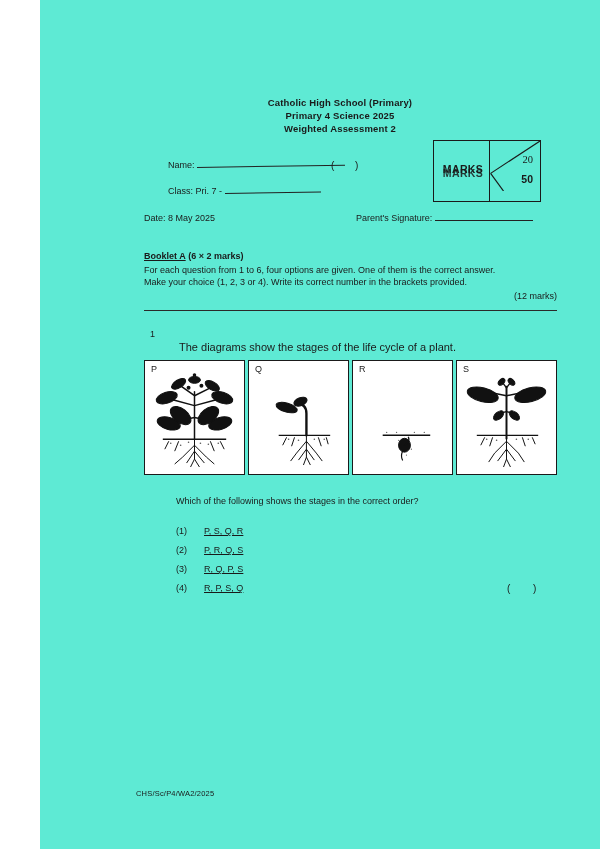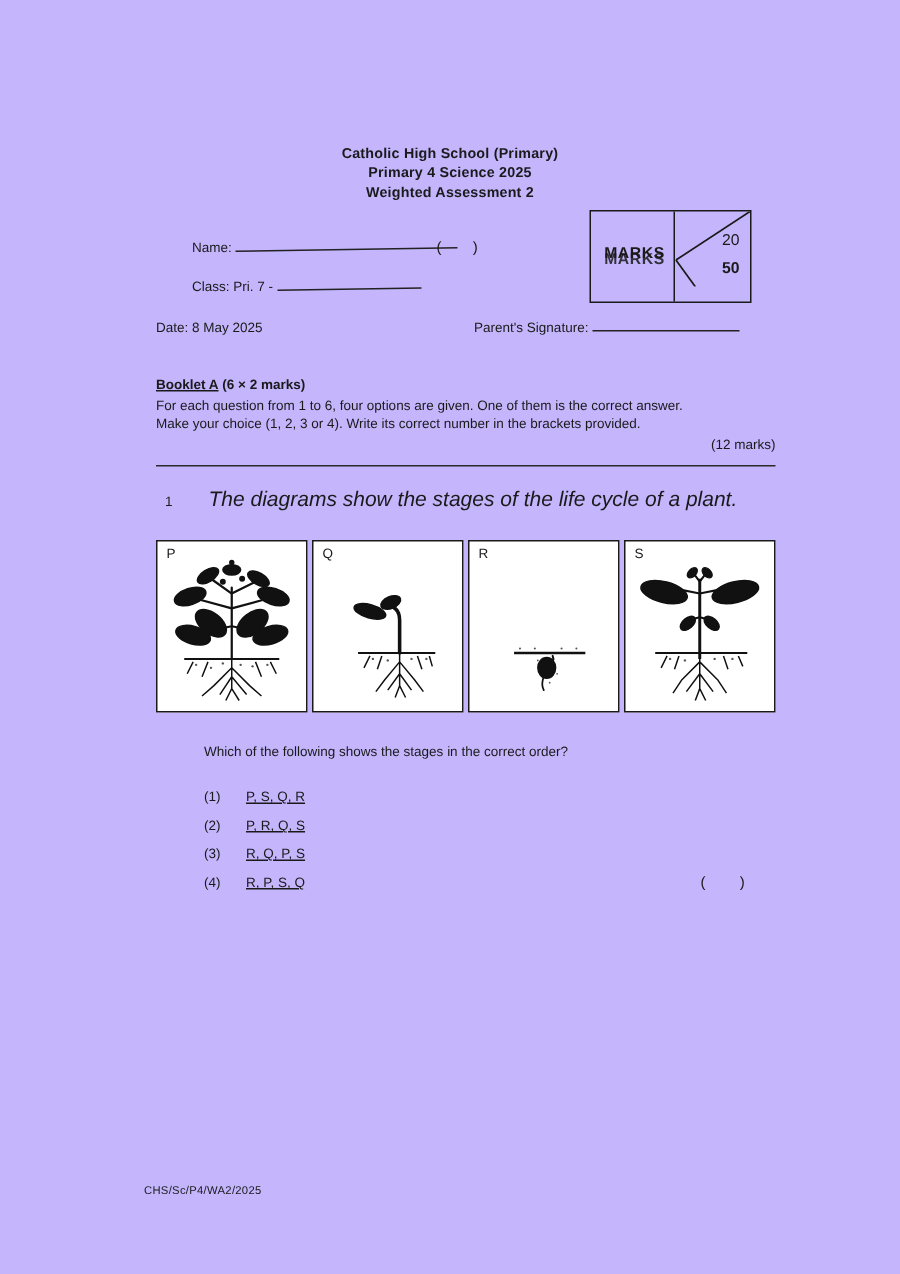--- a/index.html
+++ b/index.html
@@ -13,21 +13,22 @@
     height: 849px;
     position: relative;
     font-family: "Liberation Sans", sans-serif;
     color: #1a1a1a;
     overflow: hidden;
   }
 
   .page {
     position: absolute;
     inset: 0;
-    background: #c4b5fd;
+    background: #5eead4;
+    margin-left: 40px;
   }
 
   
   .school-header {
     position: absolute;
     left: 0;
     top: 96px;
     width: 600px;
     text-align: center;
   }
@@ -133,20 +134,21 @@
     left: 55px;
     top: 0;
     right: 0;
     bottom: 0;
   }
   .marks-total {
     position: absolute;
     right: 7px;
     top: 13px;
     font-size: 10.5px;
+    font-family: Liberation Serif, serif;
   }
   .marks-max {
     position: absolute;
     right: 7px;
     top: 32px;
     font-size: 10.5px;
     font-weight: bold;
     text-align: right;
   }
 
@@ -185,23 +187,22 @@
   
   .q-number {
     position: absolute;
     left: 110px;
     top: 329px;
     font-size: 9px;
   }
   .q-stem {
     position: absolute;
     left: 139px;
-    top: 324px;
-    font-size: 14px;
-    font-style: italic;
+    top: 341px;
+    font-size: 11px;
   }
 
   .panels {
     position: absolute;
     left: 104px;
     top: 360px;
     width: 413px;
     height: 115px;
     display: flex;
     gap: 3px;

